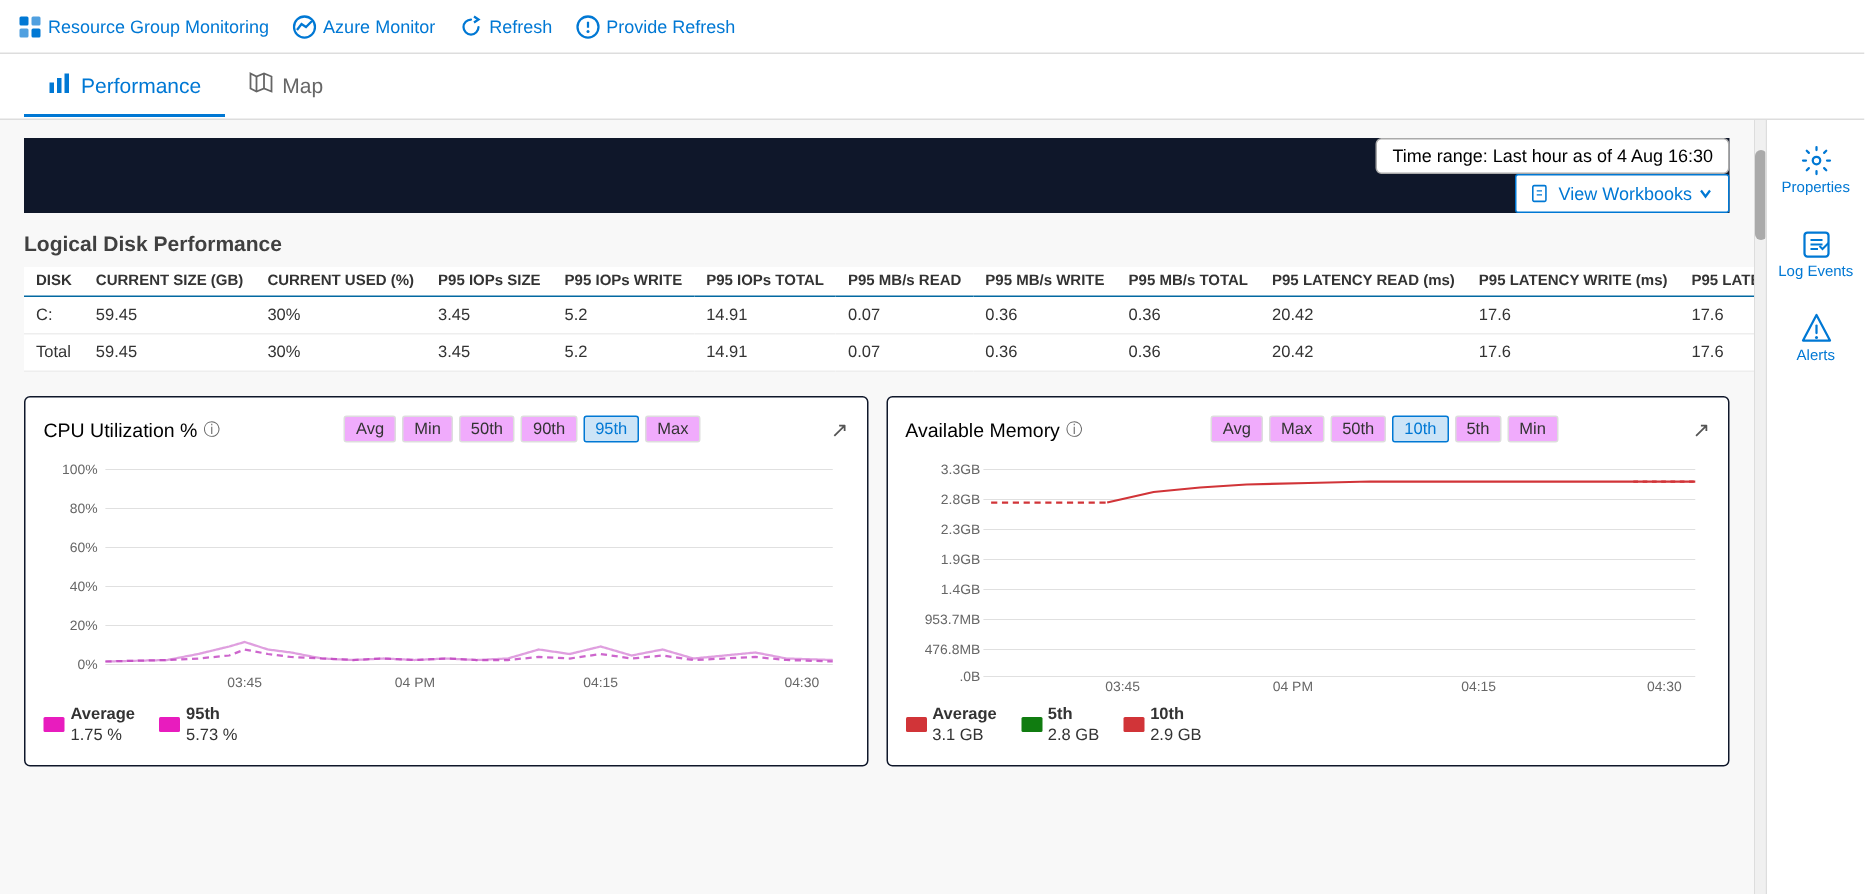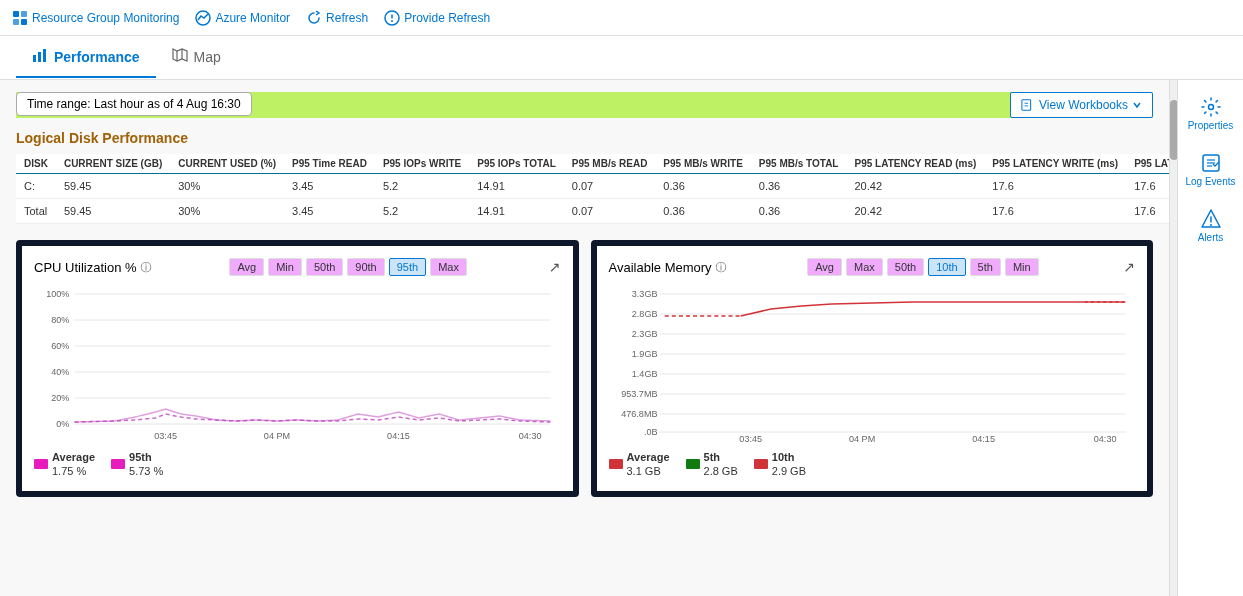--- a/index.html
+++ b/index.html
@@ -21,62 +21,62 @@
     .tab-bar {
       display: flex; align-items: center; gap: 0;
       padding: 0 16px; border-bottom: 1px solid #ddd;
       background: #fff; height: 44px;
     }
     .tab {
       display: flex; align-items: center; gap: 6px;
       padding: 10px 16px; cursor: pointer; font-size: 14px;
       border-bottom: 2px solid transparent; color: #666;
     }
-    .tab.active { color: #0078d4; border-bottom: 2px solid #0078d4; font-weight: 700; }
+    .tab.active { color: #0078d4; border-bottom: 2px solid #0078d4; font-weight: 400; }
 
     
     .main-layout {
       display: flex; height: calc(596px - 36px - 44px);
     }
     .content-area {
       flex: 1; overflow-y: auto; padding: 12px 16px;
       background: #f8f8f8;
     }
 
     
     .time-range-bar {
-      display: flex; align-items: flex-start; justify-content: space-between;
-      margin-bottom: 12px; background: #bef264;
+      display: flex; align-items: flex-end; justify-content: space-between;
+      margin-bottom: 12px; background: #0f172a; flex-direction: column;
     }
     .time-range-pill {
       border: 1px solid #aaa; border-radius: 4px;
       padding: 4px 10px; font-size: 12px; cursor: pointer;
       background: #fff;
     }
     .view-workbooks-btn {
       display: flex; align-items: center; gap: 4px;
       background: #fff; border: 1px solid #0078d4;
       color: #0078d4; padding: 5px 10px; border-radius: 2px;
       cursor: pointer; font-size: 12px;
     }
 
     
-    .section-title { font-size: 14px; font-weight: 600; margin-bottom: 8px; color: #a16207; }
+    .section-title { font-size: 14px; font-weight: 600; margin-bottom: 8px; color: #404040; }
     .disk-table { width: 100%; border-collapse: collapse; font-size: 11px; margin-bottom: 16px; background: #fff; }
     .disk-table th {
       text-align: left; padding: 4px 8px; font-weight: 600;
       color: #333; font-size: 10px; border-bottom: 1px solid #0369a1;
       white-space: nowrap;
     }
     .disk-table td { padding: 6px 8px; border-bottom: 1px solid #eee; color: #333; }
 
     
     .charts-row { display: flex; gap: 12px; }
     .chart-card {
-      flex: 1; background: #fff; border: 6px solid #0f172a;
+      flex: 1; background: #fff; border: 1px solid #0f172a;
       border-radius: 4px; padding: 12px; position: relative;
     }
     .chart-header { display: flex; align-items: center; justify-content: space-between; margin-bottom: 8px; }
     .chart-title { font-size: 13px; font-weight: 500; color: #000; display: flex; align-items: center; gap: 4px; }
     .chart-controls { display: flex; align-items: center; gap: 4px; }
     .ctrl-btn {
       border: 1px solid #ddd; background: #f0abfc; padding: 2px 7px;
       font-size: 11px; cursor: pointer; color: #333; border-radius: 2px;
     }
     .ctrl-btn.active { background: #cce4f7; border-color: #0078d4; color: #0078d4; }
@@ -205,21 +205,21 @@
     </div>
 
     <div>
       <div class="section-title">Logical Disk Performance</div>
       <table class="disk-table">
         <thead>
           <tr>
             <th>DISK</th>
             <th>CURRENT SIZE (GB)</th>
             <th>CURRENT USED (%)</th>
-            <th>P95 Time READ</th>
+            <th>P95 IOPs SIZE</th>
             <th>P95 IOPs WRITE</th>
             <th>P95 IOPs TOTAL</th>
             <th>P95 MB/s READ</th>
             <th>P95 MB/s WRITE</th>
             <th>P95 MB/s TOTAL</th>
             <th>P95 LATENCY READ (ms)</th>
             <th>P95 LATENCY WRITE (ms)</th>
             <th>P95 LATENCY TOTAL (r...</th>
           </tr>
         </thead>

